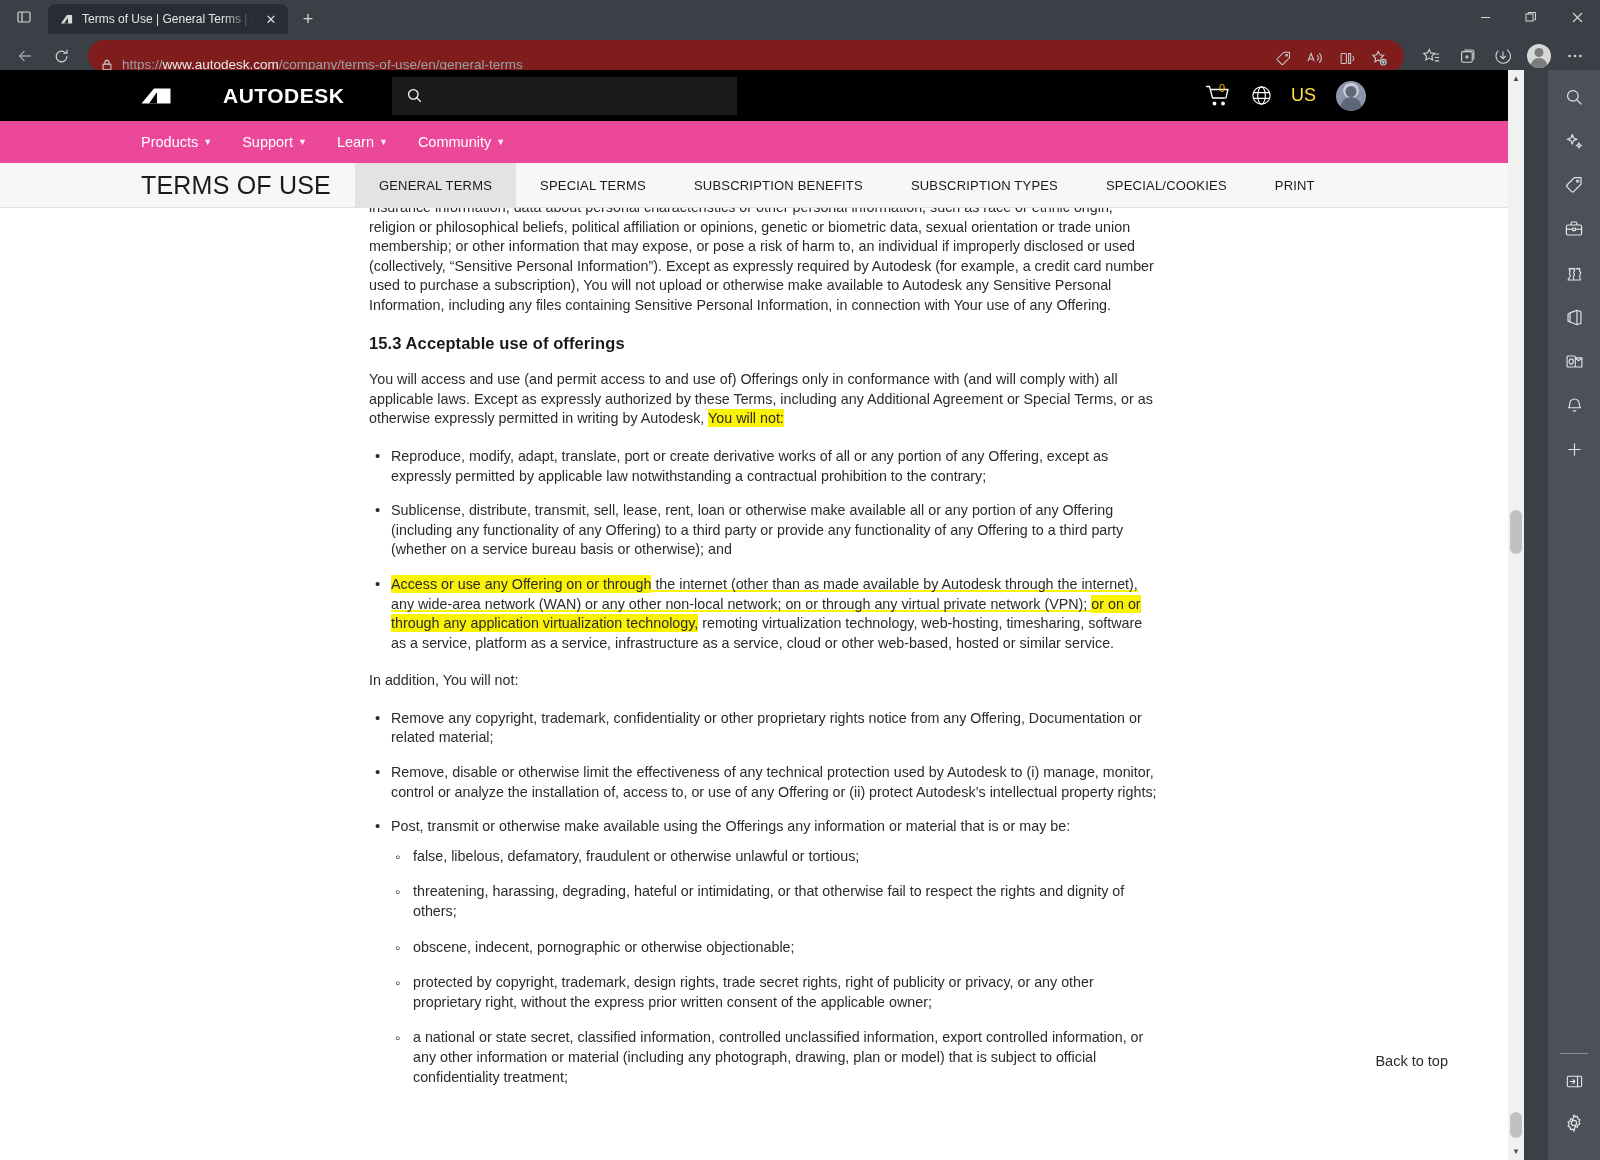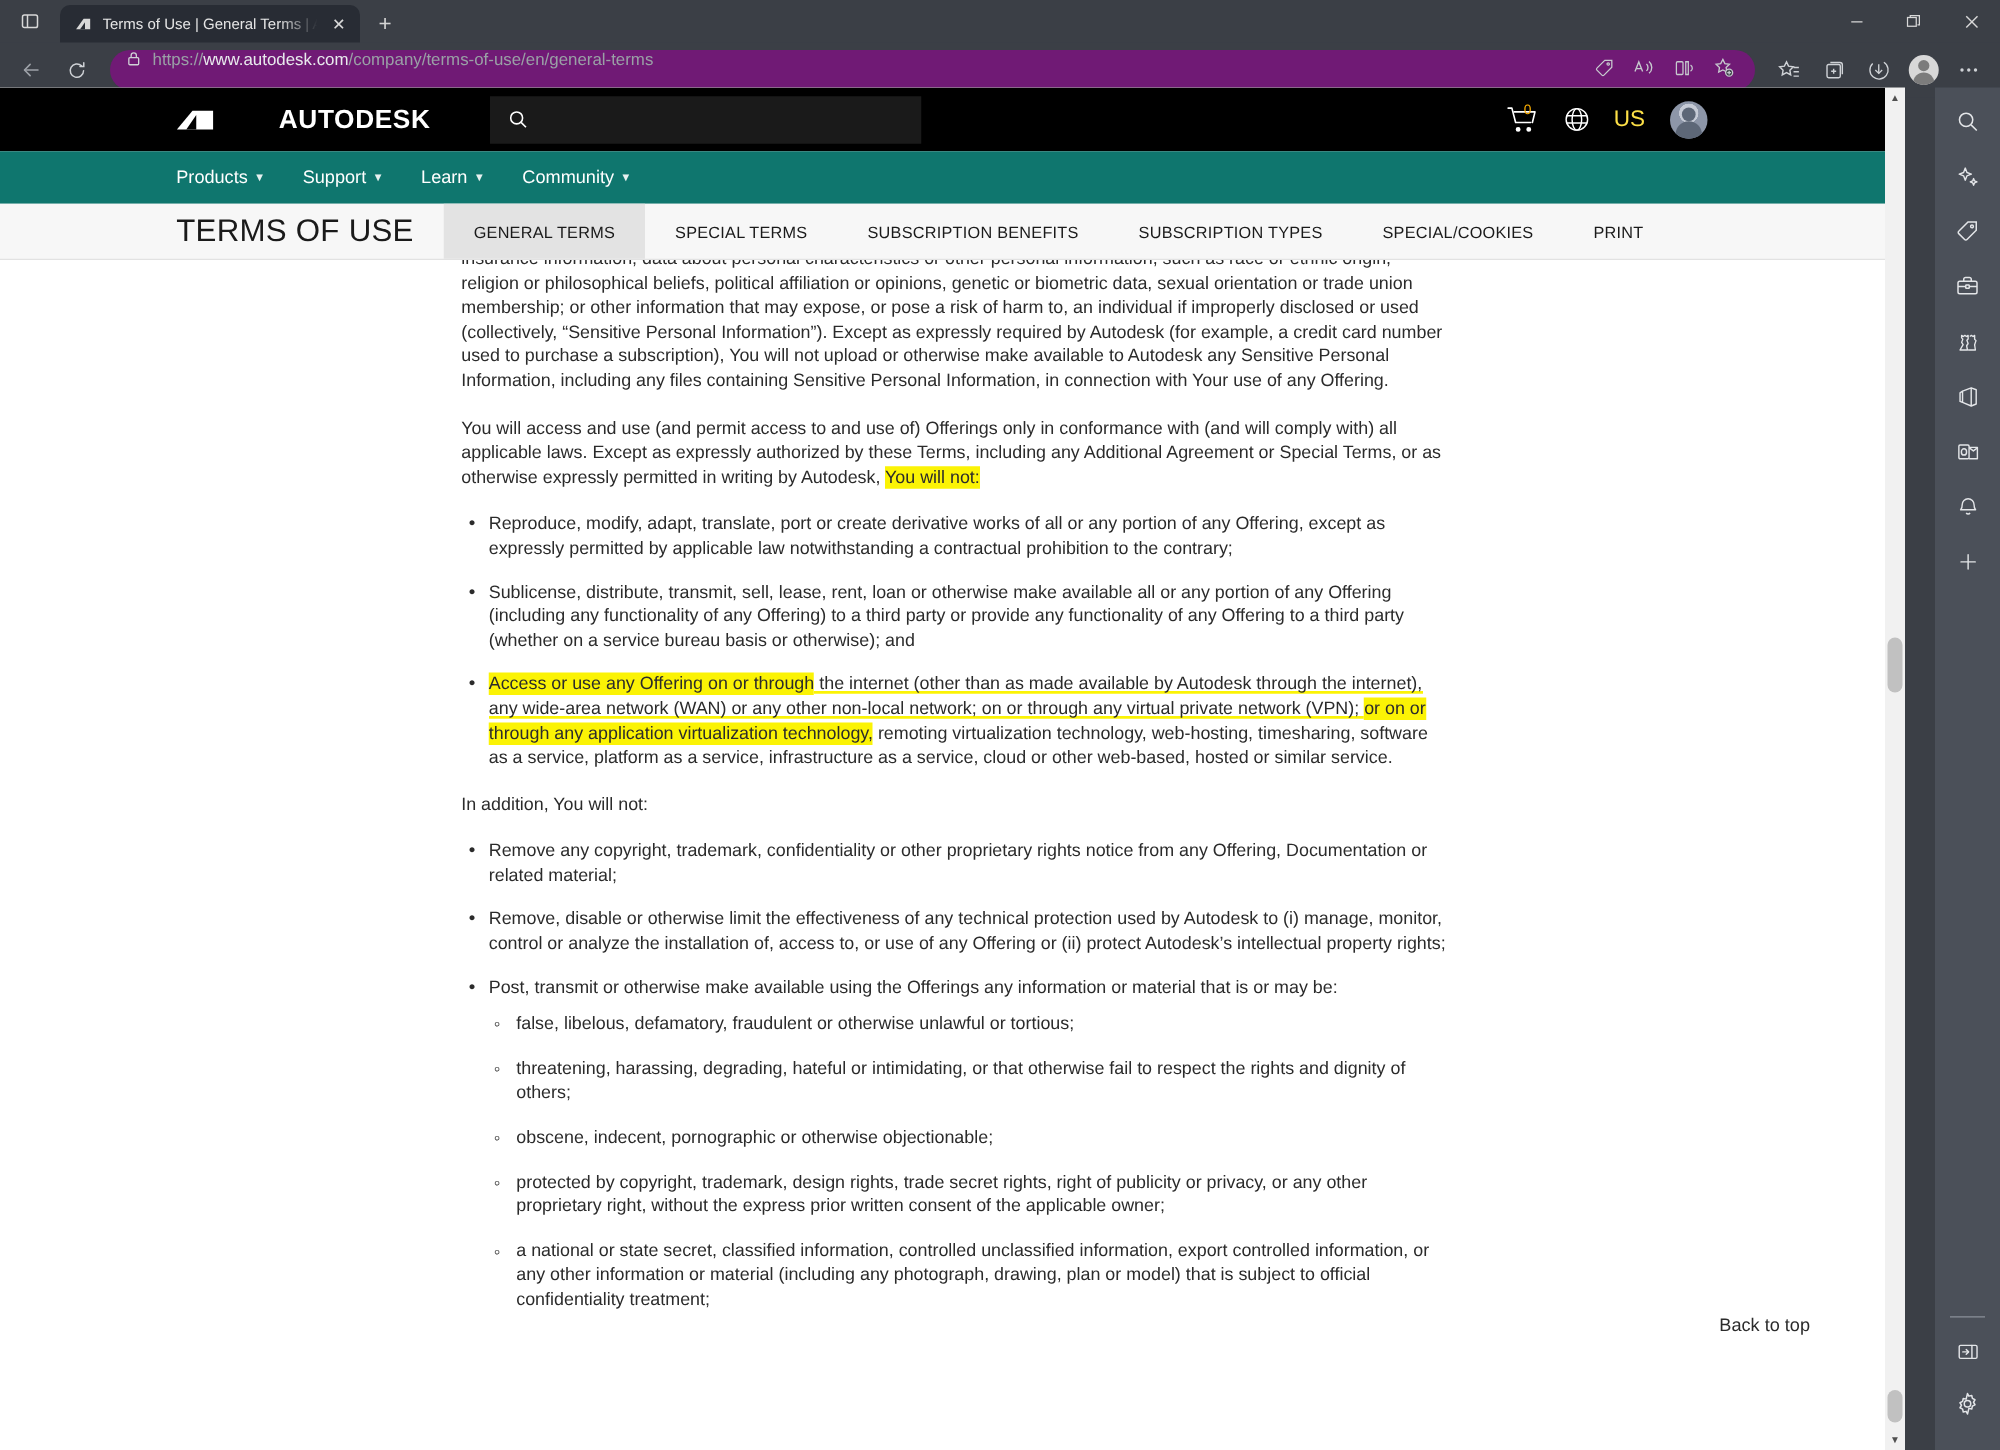--- a/index.html
+++ b/index.html
@@ -61,22 +61,22 @@
 
   .toolbar {
     height: 44px; background: #3b3f46; display: flex; align-items: center;
     padding: 0 8px; gap: 2px;
   }
   .tb-btn {
     width: 34px; height: 34px; display: flex; align-items: center; justify-content: center;
     border-radius: 5px; cursor: pointer; color: #cfd2d6; flex: 0 0 34px;
   }
   .omnibox {
-    flex: 1; height: 32px; background: #701a75; border-radius: 16px;
-    display: flex; align-items: flex-start; padding: 0 10px 0 12px; gap: 8px;
+    flex: 1; height: 32px; background: #7f1d1d; border-radius: 16px;
+    display: flex; align-items: flex-end; padding: 0 10px 0 12px; gap: 8px;
     margin: 0 8px; position: relative;
   }
   .omnibox .url {
     font-size: 13.5px; color: #9aa0a6; white-space: nowrap; overflow: hidden; flex: 1;
   }
   .omnibox .url b { color: #e8eaed; font-weight: 400; }
   .omni-actions { display: flex; align-items: center; gap: 2px; }
   .omni-btn {
     width: 30px; height: 28px; display: flex; align-items: center; justify-content: center;
     border-radius: 4px; cursor: pointer; color: #c6c9ce;
@@ -124,21 +124,21 @@
     content: ""; position: absolute; left: 50%; top: 56%; transform: translateX(-50%);
     width: 21px; height: 17px; border-radius: 11px 11px 0 0; background: #5d6777;
   }
   .avatar::before {
     content: ""; position: absolute; left: 50%; top: 17%; transform: translateX(-50%);
     width: 11px; height: 11px; border-radius: 50%; background: #5d6777; z-index: 1;
   }
 
   
   .ad-nav {
-    height: 42px; background: #0f766e; display: flex; align-items: center;
+    height: 42px; background: #ec4899; display: flex; align-items: center;
     padding-left: 141px; gap: 30px;
   }
   .ad-nav-item {
     color: #fff; font-size: 14.5px; display: flex; align-items: center; gap: 5px;
     cursor: pointer;
   }
   .caret { font-size: 9px; opacity: .9; }
 
   
   .terms-bar {
@@ -437,20 +437,21 @@
       <span class="terms-tab">SPECIAL/COOKIES</span>
       <span class="terms-tab">PRINT</span>
     </div>
 
     <div class="doc">
       <div class="doc-inner">
         <div class="col">
 
           <p class="clip-top">insurance information; data about personal characteristics or other personal information, such as race or ethnic origin, religion or philosophical beliefs, political affiliation or opinions, genetic or biometric data, sexual orientation or trade union membership; or other information that may expose, or pose a risk of harm to, an individual if improperly disclosed or used (collectively, “Sensitive Personal Information”). Except as expressly required by Autodesk (for example, a credit card number used to purchase a subscription), You will not upload or otherwise make available to Autodesk any Sensitive Personal Information, including any files containing Sensitive Personal Information, in connection with Your use of any Offering.</p>
 
+          <h3 class="sec">15.3 Acceptable use of offerings</h3>
 
           <p><span>You will access and use (and permit access to and use of) Offerings only in conformance with (and will comply with) all applicable laws. Except as expressly authorized by these Terms, including any Additional Agreement or Special Terms, or as otherwise expressly permitted in writing by Autodesk, </span><mark class="hl">You will not:</mark></p>
 
           <ul class="lv1">
             <li>Reproduce, modify, adapt, translate, port or create derivative works of all or any portion of any Offering, except as expressly permitted by applicable law notwithstanding a contractual prohibition to the contrary;</li>
             <li>Sublicense, distribute, transmit, sell, lease, rent, loan or otherwise make available all or any portion of any Offering (including any functionality of any Offering) to a third party or provide any functionality of any Offering to a third party (whether on a service bureau basis or otherwise); and</li>
             <li><mark class="hl">Access or use any Offering on or through</mark><span class="ul-only"> the internet (other than as made available by Autodesk through the internet), any wide-area network (WAN) or any other non-local network; on or through any virtual private network (VPN); </span><mark class="hl">or on or through any application virtualization technology,</mark><span> remoting virtualization technology, web-hosting, timesharing, software as a service, platform as a service, infrastructure as a service, cloud or other web-based, hosted or similar service.</span></li>
           </ul>
 
           <p>In addition, You will not:</p>

